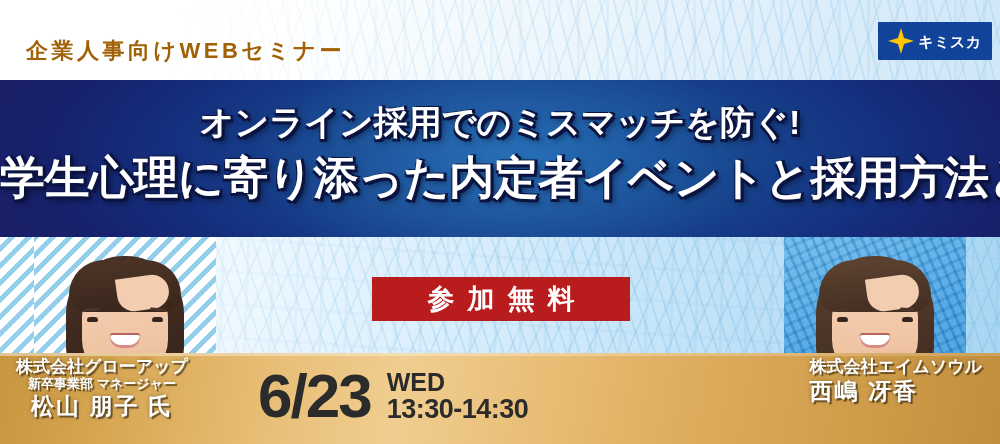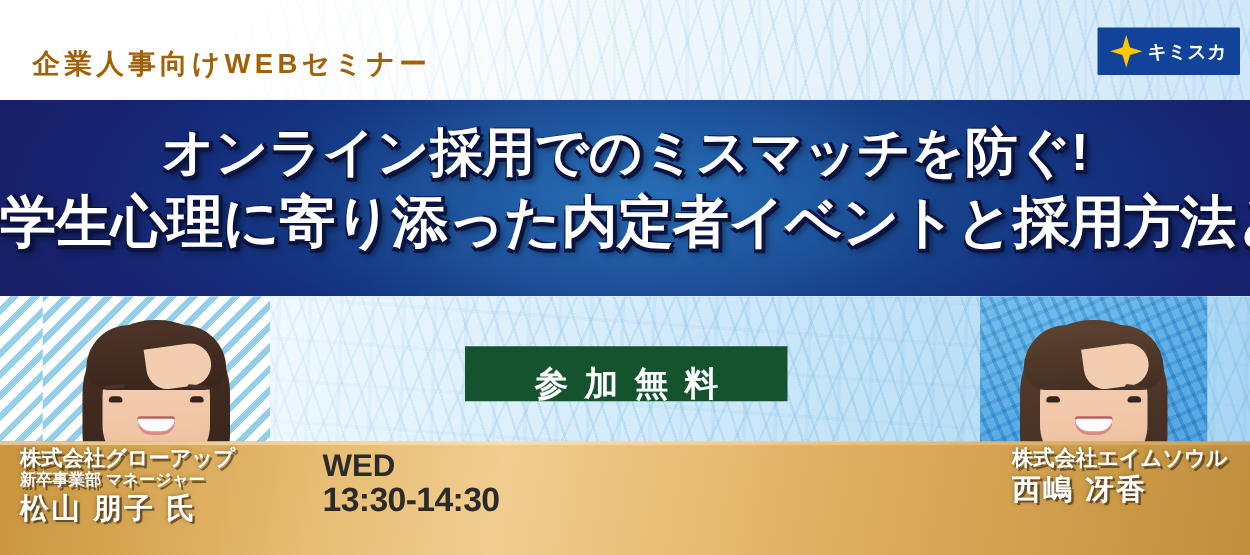--- a/index.html
+++ b/index.html
@@ -111,21 +111,21 @@
     font-weight:bold;
     text-align:center;
     white-space:nowrap;
     text-shadow:
        3px 3px 0 #0b1440,
        3px -1px 0 #0b1440,
       -1px 3px 0 #0b1440,
        4px 4px 6px rgba(0,0,0,0.55);
     letter-spacing:0px;
   }
-  .title-line.l1 { font-size:42px; line-height:48px; margin-top:18px; }
+  .title-line.l1 { font-size:34px; line-height:48px; margin-top:18px; }
   .title-line.l2 { font-size:45px; line-height:52px; margin-top:6px; letter-spacing:-0.5px; }
 
   
   .midsection {
     position:absolute; left:0; top:237px; width:1000px; height:116px;
     overflow:hidden;
     background:linear-gradient(180deg,#f4fbff 0%,#e9f5fd 100%);
   }
   .city {
     position:absolute; inset:0;
@@ -149,22 +149,22 @@
     background:repeating-linear-gradient(-45deg,
         #ffffff 0px, #ffffff 7px,
         #8fcdea 7px, #8fcdea 12px);
     opacity:0.95;
   }
 
   
   .free-badge {
     position:absolute; left:372px; top:277px;
     width:258px; height:44px;
-    background:#14532d;
-    display:flex; align-items:flex-end; justify-content:center;
+    background:#b91c1c;
+    display:flex; align-items:center; justify-content:center;
   }
   .free-badge span {
     color:#ffffff; font-size:27px; font-weight:bold;
     letter-spacing:13px; text-indent:13px;
     line-height:1;
   }
 
   
   .photo {
     position:absolute; top:237px; height:207px; overflow:hidden;
@@ -260,21 +260,21 @@
   .gold-bar:before {
     content:""; position:absolute; left:0; right:0; top:0; height:3px;
     background:linear-gradient(90deg, rgba(255,255,255,0.45), rgba(255,255,255,0.15));
   }
 
   .speaker {
     position:absolute; top:358px; color:#ffffff;
     text-shadow:2px 2px 0 rgba(40,30,10,0.55), 0 0 4px rgba(0,0,0,0.35);
     line-height:1.08;
   }
-  .speaker.left  { left:16px;  text-align:left; }
+  .speaker.left  { left:16px;  text-align:center; }
   .speaker.right { right:18px; text-align:left; }
   .speaker .org   { font-size:17px; font-weight:bold; letter-spacing:0px; white-space:nowrap; }
   .speaker .dept  { font-size:13px; font-weight:bold; letter-spacing:0px; white-space:nowrap; margin-top:1px; }
   .speaker .name  { font-size:23px; font-weight:bold; letter-spacing:2px; white-space:nowrap; margin-top:3px; }
 
   .datetime {
     position:absolute; left:258px; top:360px;
     display:flex; align-items:center; gap:16px;
     color:#2b2b2b;
   }
@@ -370,20 +370,21 @@
 
   <div class="gold-bar"></div>
 
   <div class="speaker left">
     <div class="org">株式会社グローアップ</div>
     <div class="dept">新卒事業部 マネージャー</div>
     <div class="name">松山 朋子 氏</div>
   </div>
 
   <div class="datetime">
+    <div class="date">6/23</div>
     <div class="dtstack">
       <div class="dow">WED</div>
       <div class="time">13:30-14:30</div>
     </div>
   </div>
 
 
   <div class="speaker right">
     <div class="org">株式会社エイムソウル</div>
     <div class="name">西嶋 冴香</div>

